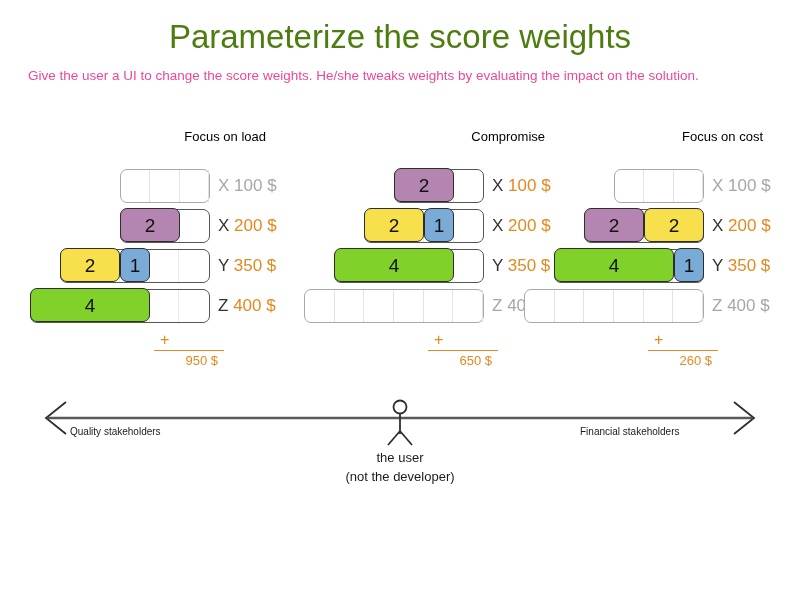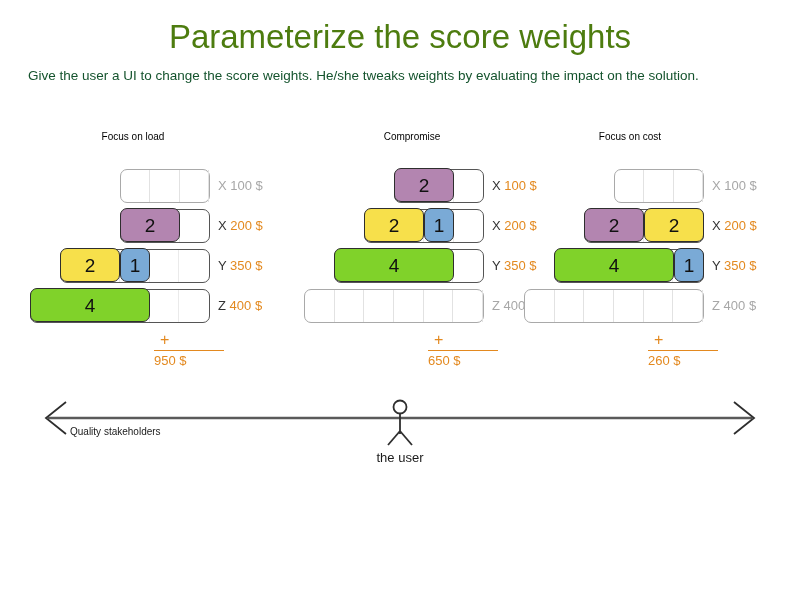--- a/index.html
+++ b/index.html
@@ -14,33 +14,33 @@
 
   
   #title{
     position:absolute;top:18px;left:0;width:800px;
     text-align:center;
     font-size:33px;font-weight:400;color:#4d7c0f;
     letter-spacing:0px;
   }
   #subtitle{
     position:absolute;top:68px;left:28px;width:750px;
-    font-size:13.5px;font-weight:400;color:#14532d;
+    font-size:13.5px;font-weight:400;color:#ec4899;
     white-space:nowrap;
   }
 
   
   #scenarios{
     position:absolute;top:126px;left:0;width:800px;height:265px;
   }
   .scenario{
     position:absolute;top:0;width:266px;height:265px;
   }
   .scenario-title{
-    text-align:center;font-size:10px;color:#000;
+    text-align:right;font-size:13px;color:#000;
     height:22px;line-height:22px;
   }
   .rows{
     position:absolute;top:43px;left:0;width:266px;
   }
   .row{
     height:40px;position:relative;
   }
   
   .track{
@@ -74,21 +74,21 @@
     border-radius:7px;
     display:flex;align-items:center;justify-content:center;
     font-size:19px;color:#111;
     line-height:1;
   }
 
   
   .rowlabel{
     position:absolute;
     white-space:nowrap;
-    font-size:13px;
+    font-size:17px;
     line-height:34px;
     height:34px;
   }
   .rowlabel .letter{color:#333;}
   .rowlabel .amount{color:#e3891f;}
   .rowlabel.muted .letter,
   .rowlabel.muted .amount{color:#a7a7a7;}
 
   
   .total{
@@ -104,21 +104,21 @@
     font-size:16px;
     line-height:14px;
     padding-left:6px;
     border-bottom:1.6px solid #e3891f;
     padding-bottom:3px;
     width:64px;
     margin-left:0px;
   }
   .total .sum{
     display:block;
-    text-align:left;
+    text-align:right;
     width:64px;
     padding-top:2px;
     font-size:13px;
   }
 
   
   #axis{
     position:absolute;left:0;top:396px;width:800px;height:110px;
   }
   #axis svg{display:block;}
@@ -300,16 +300,18 @@
   <svg width="800" height="60">
     <line x1="48" y1="22" x2="752" y2="22" stroke="#5a5a5a" stroke-width="2.4"></line>
     <polyline points="66,6 46,22 66,38" fill="none" stroke="#2e2e2e" stroke-width="1.8"></polyline>
     <polyline points="734,6 754,22 734,38" fill="none" stroke="#2e2e2e" stroke-width="1.8"></polyline>
     <circle cx="400" cy="11" r="6.5" fill="#ffffff" stroke="#2e2e2e" stroke-width="1.8"></circle>
     <line x1="400" y1="18" x2="400" y2="38" stroke="#2e2e2e" stroke-width="1.8"></line>
     <line x1="400" y1="35" x2="388" y2="49" stroke="#2e2e2e" stroke-width="1.8"></line>
     <line x1="400" y1="35" x2="412" y2="49" stroke="#2e2e2e" stroke-width="1.8"></line>
   </svg>
   <div class="axis-label" id="label-left">Quality stakeholders</div>
+  <div class="axis-label" id="label-right">Financial stakeholders</div>
   <div id="user-caption">
     <span>the user</span>
+    <span>(not the developer)</span>
   </div>
 </div>
 
 </body></html>

